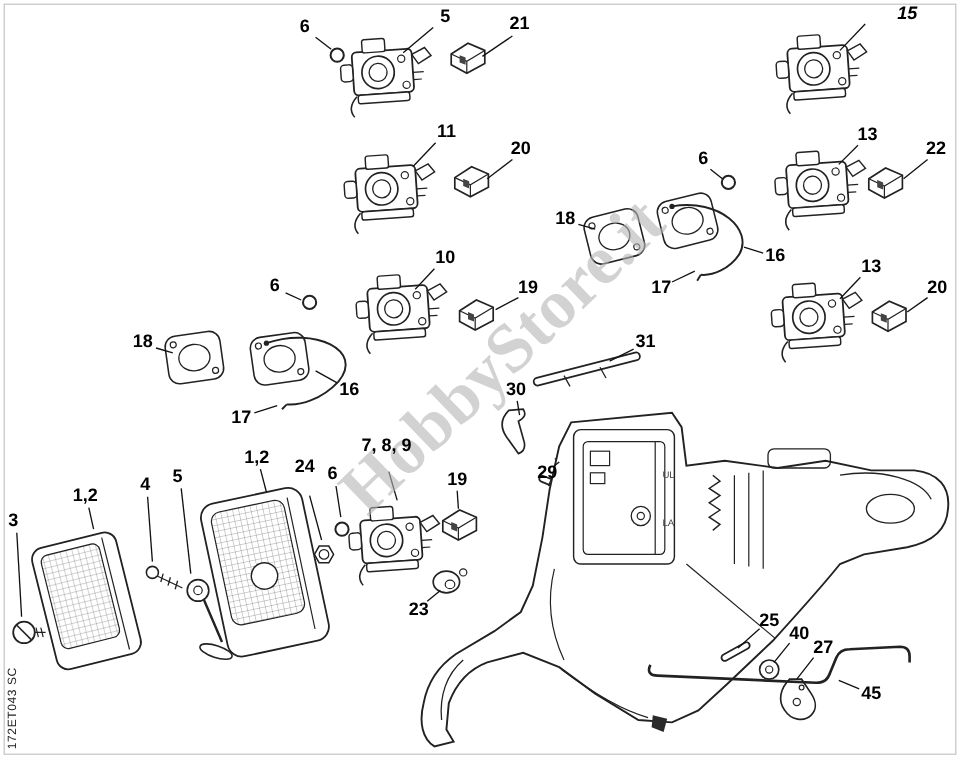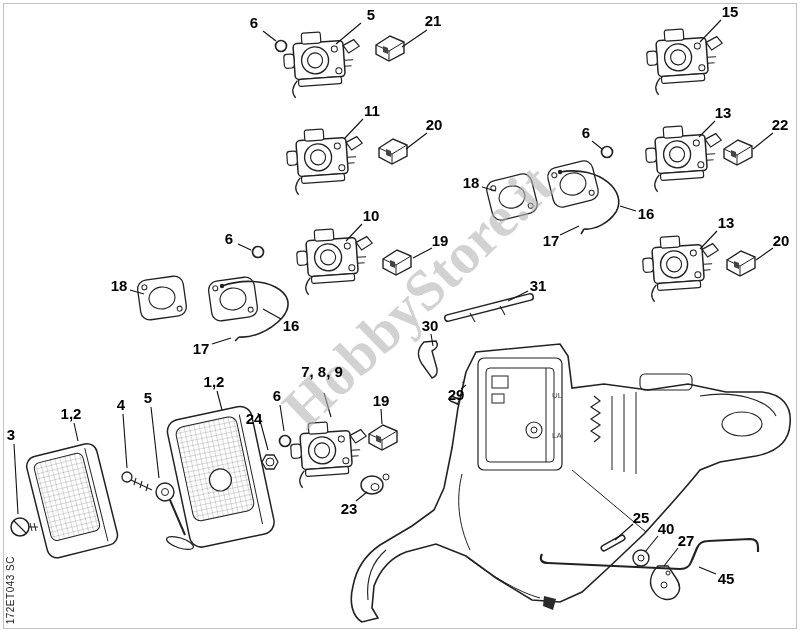--- a/index.html
+++ b/index.html
@@ -229,42 +229,42 @@
         <polyline points="716,574 699,567"></polyline>
       </g>
   </svg>
 
   <div class="watermark">HobbyStore.it</div>
 
   <div id="labels-layer">
       <div class="part-label" style="left: 254px; top: 22px;">6</div>
       <div class="part-label" style="left: 371px; top: 14px;">5</div>
       <div class="part-label" style="left: 433px; top: 20px;">21</div>
-      <div class="part-label" style="left: 730px; top: 11px;">15</div>
+      <div class="part-label" style="left: 756px; top: 11px; font-style: italic;">15</div>
       <div class="part-label" style="left: 372px; top: 110px;">11</div>
       <div class="part-label" style="left: 434px; top: 124px;">20</div>
       <div class="part-label" style="left: 586px; top: 132px;">6</div>
       <div class="part-label" style="left: 723px; top: 112px;">13</div>
       <div class="part-label" style="left: 780px; top: 124px;">22</div>
       <div class="part-label" style="left: 471px; top: 182px;">18</div>
       <div class="part-label" style="left: 646px; top: 213px;">16</div>
       <div class="part-label" style="left: 551px; top: 240px;">17</div>
       <div class="part-label" style="left: 371px; top: 215px;">10</div>
       <div class="part-label" style="left: 229px; top: 238px;">6</div>
       <div class="part-label" style="left: 440px; top: 240px;">19</div>
       <div class="part-label" style="left: 726px; top: 222px;">13</div>
       <div class="part-label" style="left: 781px; top: 240px;">20</div>
       <div class="part-label" style="left: 119px; top: 285px;">18</div>
       <div class="part-label" style="left: 291px; top: 325px;">16</div>
       <div class="part-label" style="left: 201px; top: 348px;">17</div>
       <div class="part-label" style="left: 538px; top: 285px; text-align: right;">31</div>
       <div class="part-label" style="left: 430px; top: 325px;">30</div>
       <div class="part-label" style="left: 214px; top: 381px;">1,2</div>
       <div class="part-label" style="left: 322px; top: 371px;">7, 8, 9</div>
-      <div class="part-label" style="left: 254px; top: 418px; text-align: right;">24</div>
+      <div class="part-label" style="left: 254px; top: 389px; text-align: right;">24</div>
       <div class="part-label" style="left: 277px; top: 395px;">6</div>
       <div class="part-label" style="left: 381px; top: 400px;">19</div>
       <div class="part-label" style="left: 456px; top: 394px;">29</div>
       <div class="part-label" style="left: 71px; top: 413px;">1,2</div>
       <div class="part-label" style="left: 121px; top: 404px;">4</div>
       <div class="part-label" style="left: 148px; top: 397px;">5</div>
       <div class="part-label" style="left: 11px; top: 434px;">3</div>
       <div class="part-label" style="left: 349px; top: 508px;">23</div>
       <div class="part-label" style="left: 641px; top: 517px;">25</div>
       <div class="part-label" style="left: 666px; top: 528px;">40</div>

